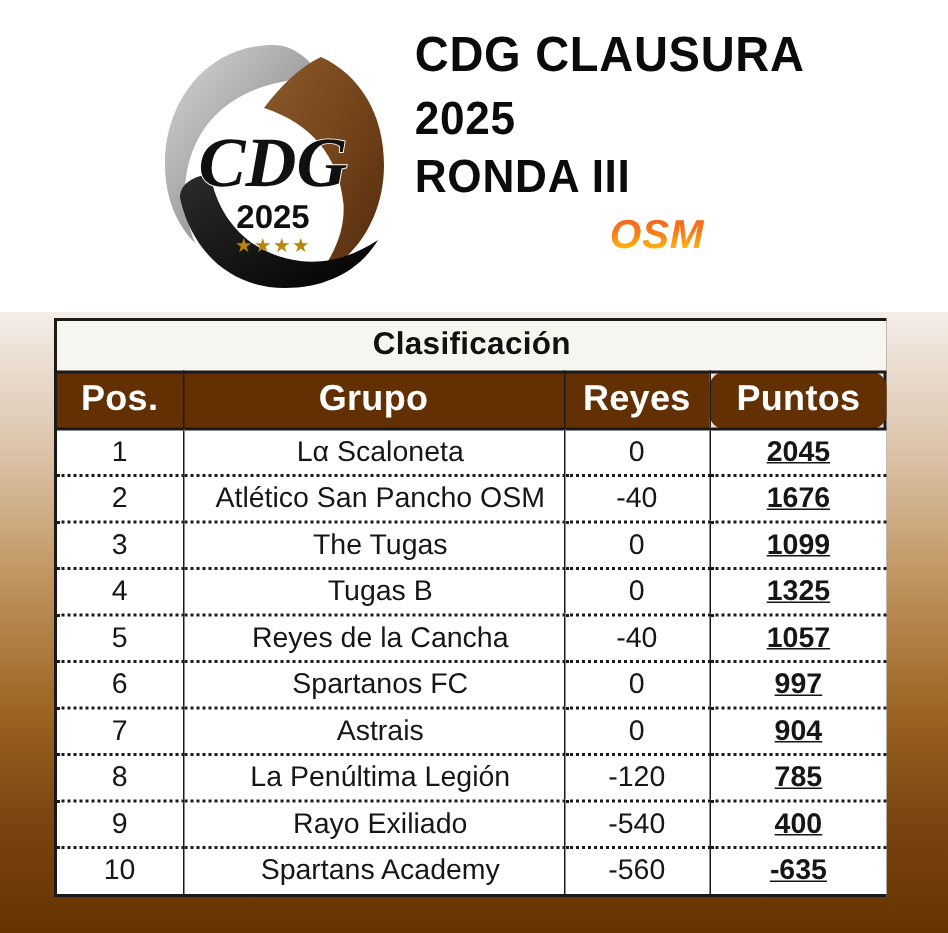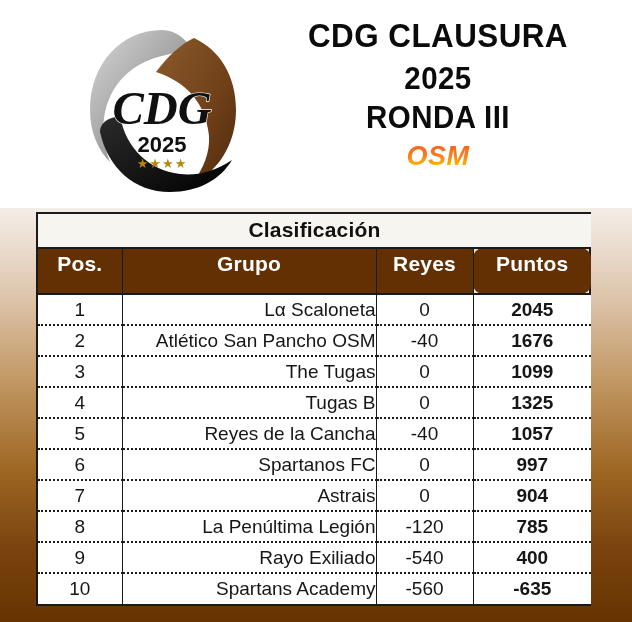--- a/index.html
+++ b/index.html
@@ -31,31 +31,30 @@
     width: 632px;
     height: 208px;
     background: #ffffff;
     display: flex;
     align-items: flex-start;
   }
 
   
   #logo-wrap {
     position: absolute;
-    left: 74px; top: 22px;
+    left: 94px; top: 22px;
     width: 176px; height: 178px;
   }
   #logo-svg { display: block; width: 176px; height: 178px; }
 
   
   #title-block {
     position: absolute;
     left: 268px; top: 18px;
     width: 340px;
-    text-align: center;
   }
   .title-line {
     font-family: "Liberation Sans", sans-serif;
     font-weight: bold;
     color: #0b0b0b;
     letter-spacing: 0.5px;
     line-height: 1.08;
     transform: scaleX(0.95);
   }
   #title-1 { font-size: 33px; margin-bottom: 8px; }
@@ -99,46 +98,46 @@
     color: #111111;
     padding: 4px 0 5px 0;
     border-bottom: 2px solid #1a1a1a;
     letter-spacing: 0.2px;
   }
 
   
   tr.head-row th {
     background: #633004;
     color: #ffffff;
-    font-size: 21px;
+    font-size: 24px;
     font-weight: bold;
-    padding: 3px 0 17px 0;
+    padding: 3px 0 5px 0;
     border-right: 1px solid #1a1a1a;
     border-bottom: 2px solid #1a1a1a;
     text-align: center;
     letter-spacing: 0.2px;
   }
   tr.head-row th:last-child { border-right: none; border-radius: 10px; }
 
   
   tbody tr td {
     height: 31px;
     font-size: 19px;
     color: #161616;
     background: #ffffff;
     border-bottom: 2px dotted #1a1a1a;
     border-right: 1px solid #1a1a1a;
     padding: 0;
     font-family: "Liberation Sans", sans-serif;
   }
   tbody tr:last-child td { border-bottom: none; margin-left: 16px; }
-  tbody tr td:last-child { border-right: none; }
+  tbody tr td:last-child { border-right: none; text-decoration: underline; }
 
   td.cell-pos   { text-align: center; }
-  td.cell-grupo { text-align: right; padding-left: 9px; }
+  td.cell-grupo { text-align: center; padding-left: 9px; }
   td.cell-sanc  { text-align: center; }
   td.cell-pts   { text-align: center; font-weight: bold; }
 </style>
 </head>
 <body>
 
 <div id="header">
 
   <div id="logo-wrap">
     <svg id="logo-svg" viewBox="0 0 176 178">

